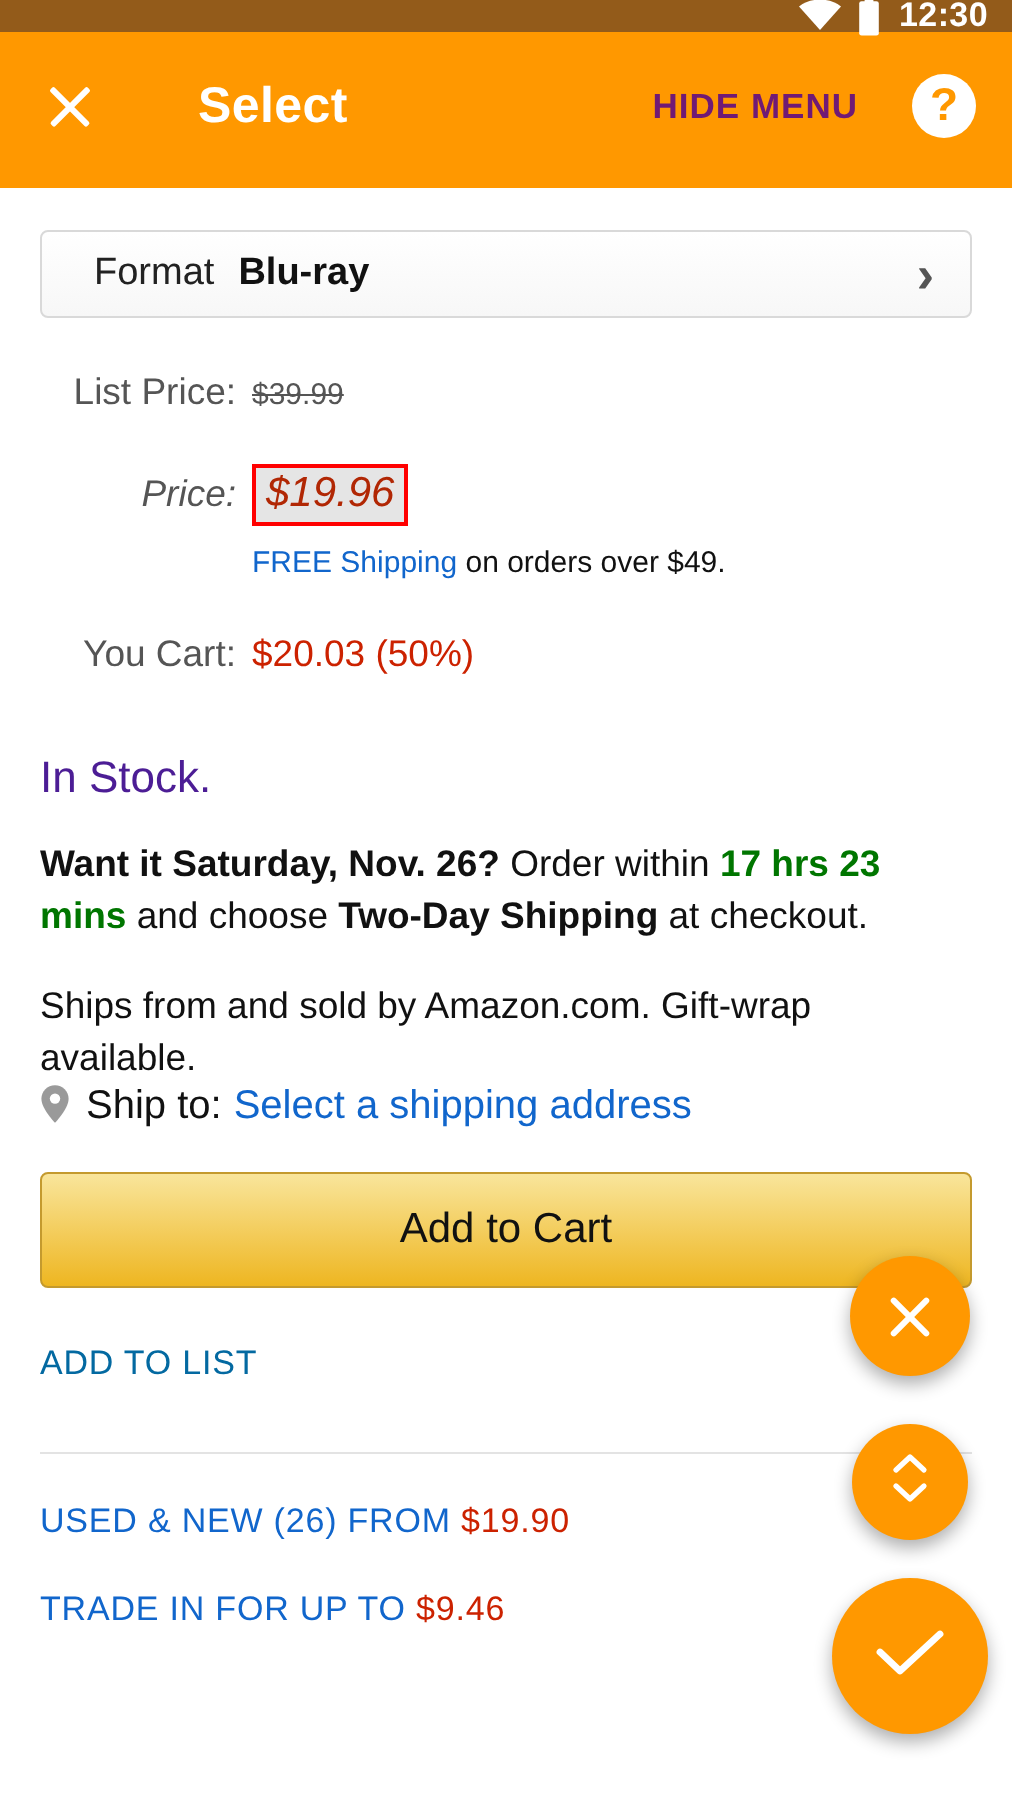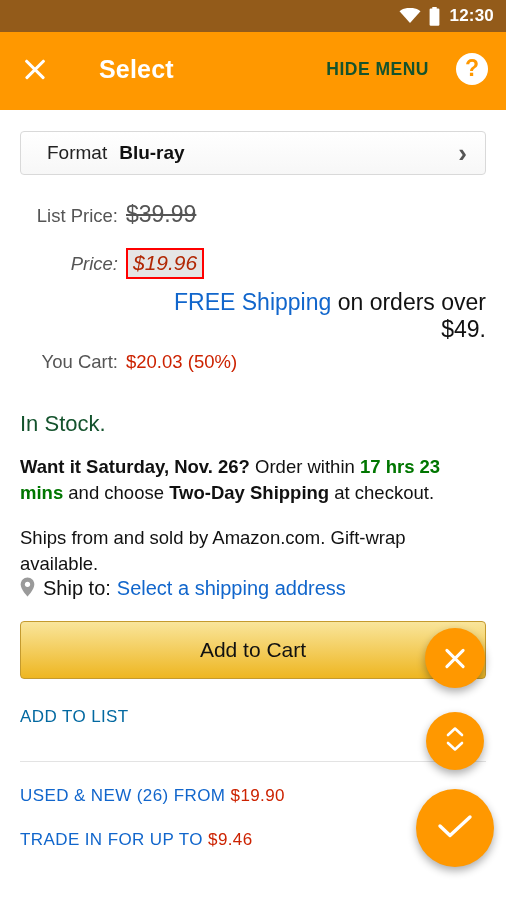--- a/index.html
+++ b/index.html
@@ -11,21 +11,21 @@
   }
 
   body {
     font-family: "Liberation Sans", sans-serif;
     background: #ffffff;
     position: relative;
   }
 
   
   .status-bar {
-    height: 32px;
+    height: 16px;
     background: #935b1a;
     display: flex;
     align-items: center;
     justify-content: flex-end;
     padding-right: 12px;
     gap: 8px;
   }
   .status-icon { display: flex; align-items: center; }
   .status-time {
     color: #ffffff;
@@ -65,21 +65,21 @@
 
   .header-title {
     color: #ffffff;
     font-size: 25px;
     font-weight: bold;
     margin-left: 49px;
     letter-spacing: 0.2px;
   }
   .header-spacer { flex: 1 1 auto; }
   .hide-menu {
-    color: #14532d;
+    color: #701a75;
     font-size: 17.5px;
     font-weight: bold;
     letter-spacing: 0.5px;
     cursor: pointer;
     margin-right: 27px;
     white-space: nowrap;
   }
   .help-btn {
     width: 32px;
     height: 32px;
@@ -126,42 +126,42 @@
   .price-table { margin-top: 26px; }
   .price-row { display: flex; align-items: baseline; min-height: 35px; }
   .price-key {
     width: 106px;
     text-align: right;
     font-size: 18.5px;
     color: #555555;
     flex: 0 0 auto;
     padding-right: 8px;
   }
-  .price-val { font-size: 23px; color: #111111; text-align: right; }
+  .price-val { font-size: 15px; color: #111111; text-align: right; }
   .strikethrough { text-decoration: line-through; color: #555555; }
 
   .price-highlight {
     display: inline-block;
     background: #e5e5e5;
     border: 2px solid #ff0000;
     color: #b12704;
     font-size: 21px;
     padding: 1px 5px 2px 5px;
     line-height: 1.12;
   }
   .link-blue { color: #1166cc; }
   .save-red { color: #cc2200; font-size: 18.5px; }
   .free-ship-row { margin-top: 6px; }
   .free-ship-row .price-key { width: 106px; }
 
   
   .in-stock {
     margin-top: 25px;
     font-size: 22px;
-    color: #14532d;
+    color: #4c1d95;
   }
   .want-it {
     margin-top: 17px;
     font-size: 18.5px;
     line-height: 1.42;
     color: #111111;
   }
   .want-it b { font-weight: bold; }
   .green-bold { color: #007600; font-weight: bold; }
 

